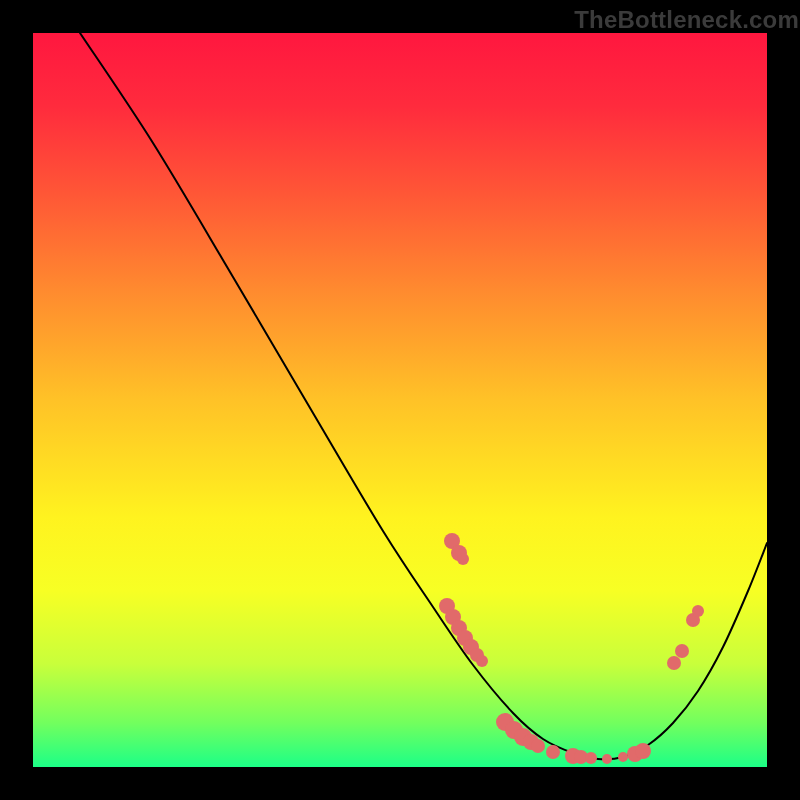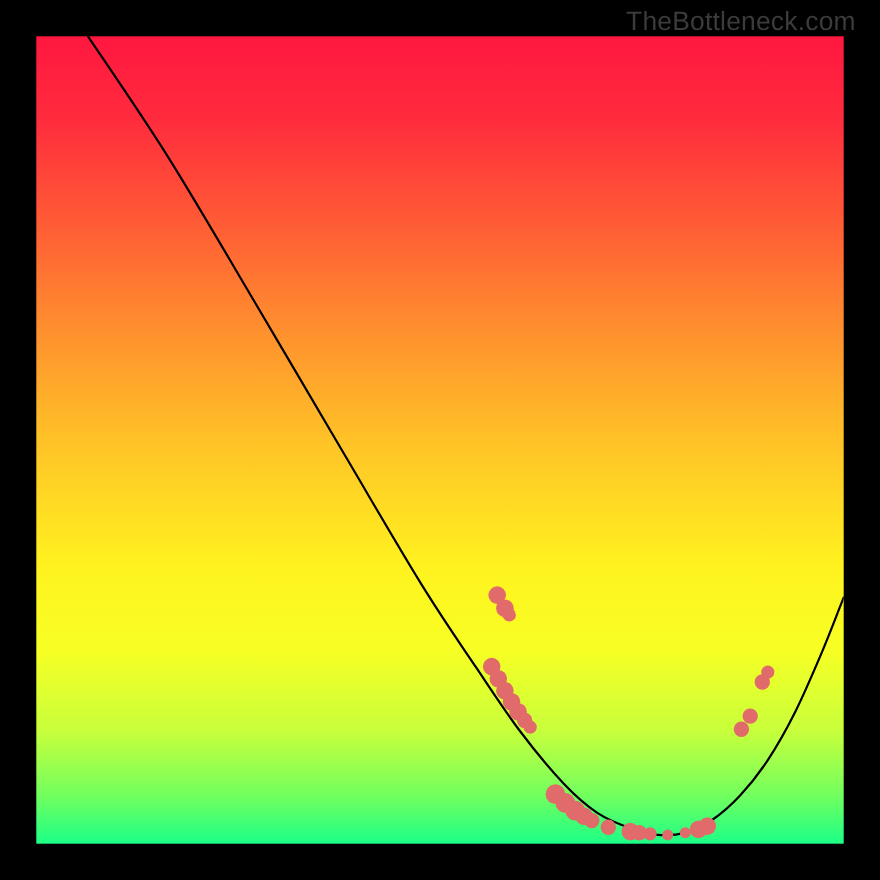--- a/index.html
+++ b/index.html
@@ -26,24 +26,24 @@
       #fff31f 66%,
       #f7ff24 76%,
       #c8ff3b 86%,
       #72ff5e 94%,
       #1cff87 100%
     );
   }
   .watermark {
     position: absolute;
     top: 6px;
-    right: 22px;
+    right: 1px;
     color: #3b3b3b;
     font-size: 24px;
-    font-weight: 400;
+    font-weight: 700;
     letter-spacing: 0.2px;
     user-select: none;
   }
   svg.curve {
     position: absolute;
     left: 0;
     top: 0;
     width: 734px;
     height: 734px;
   }

